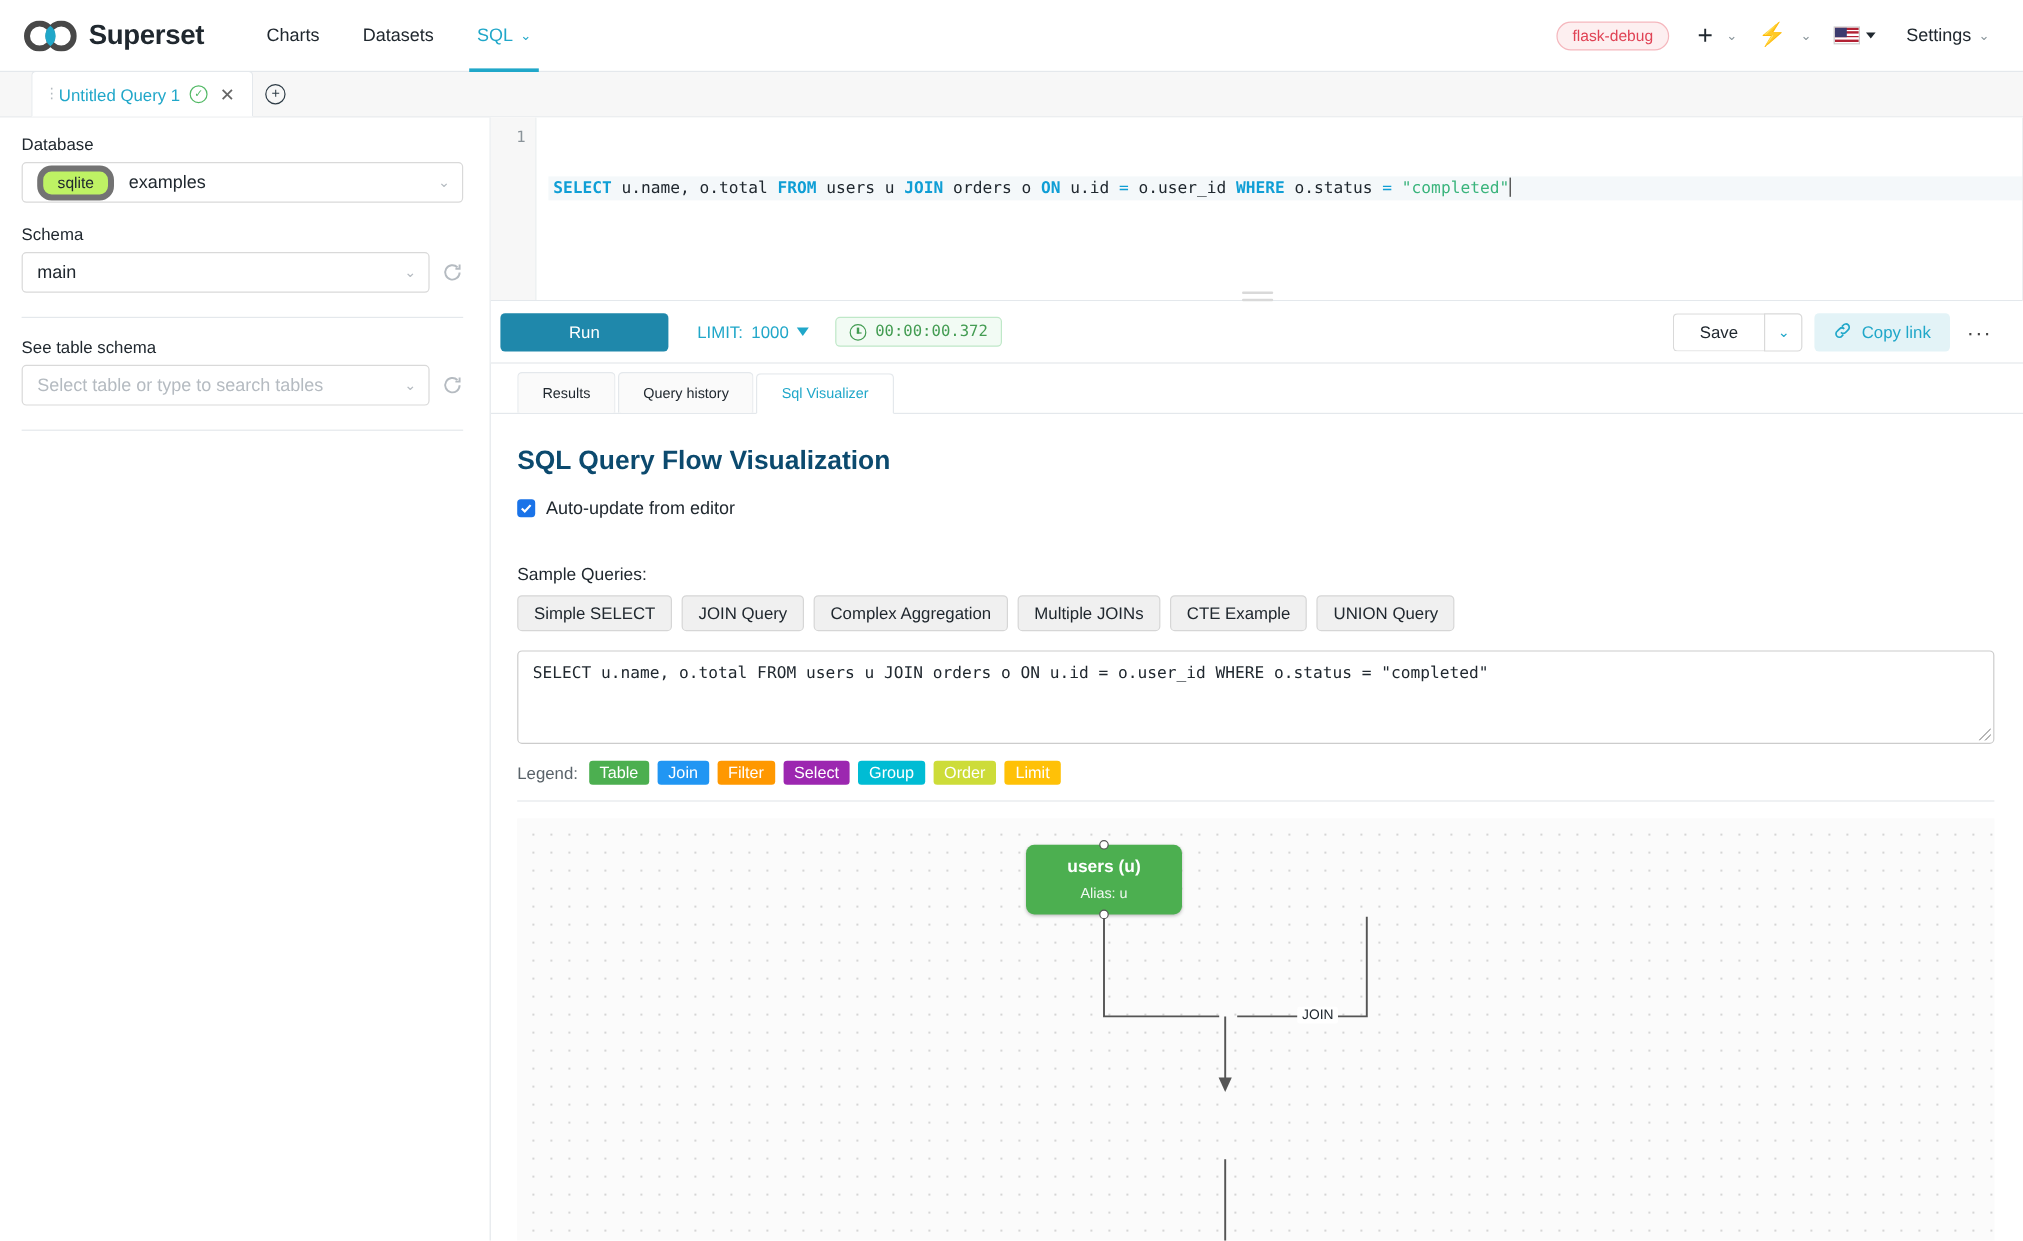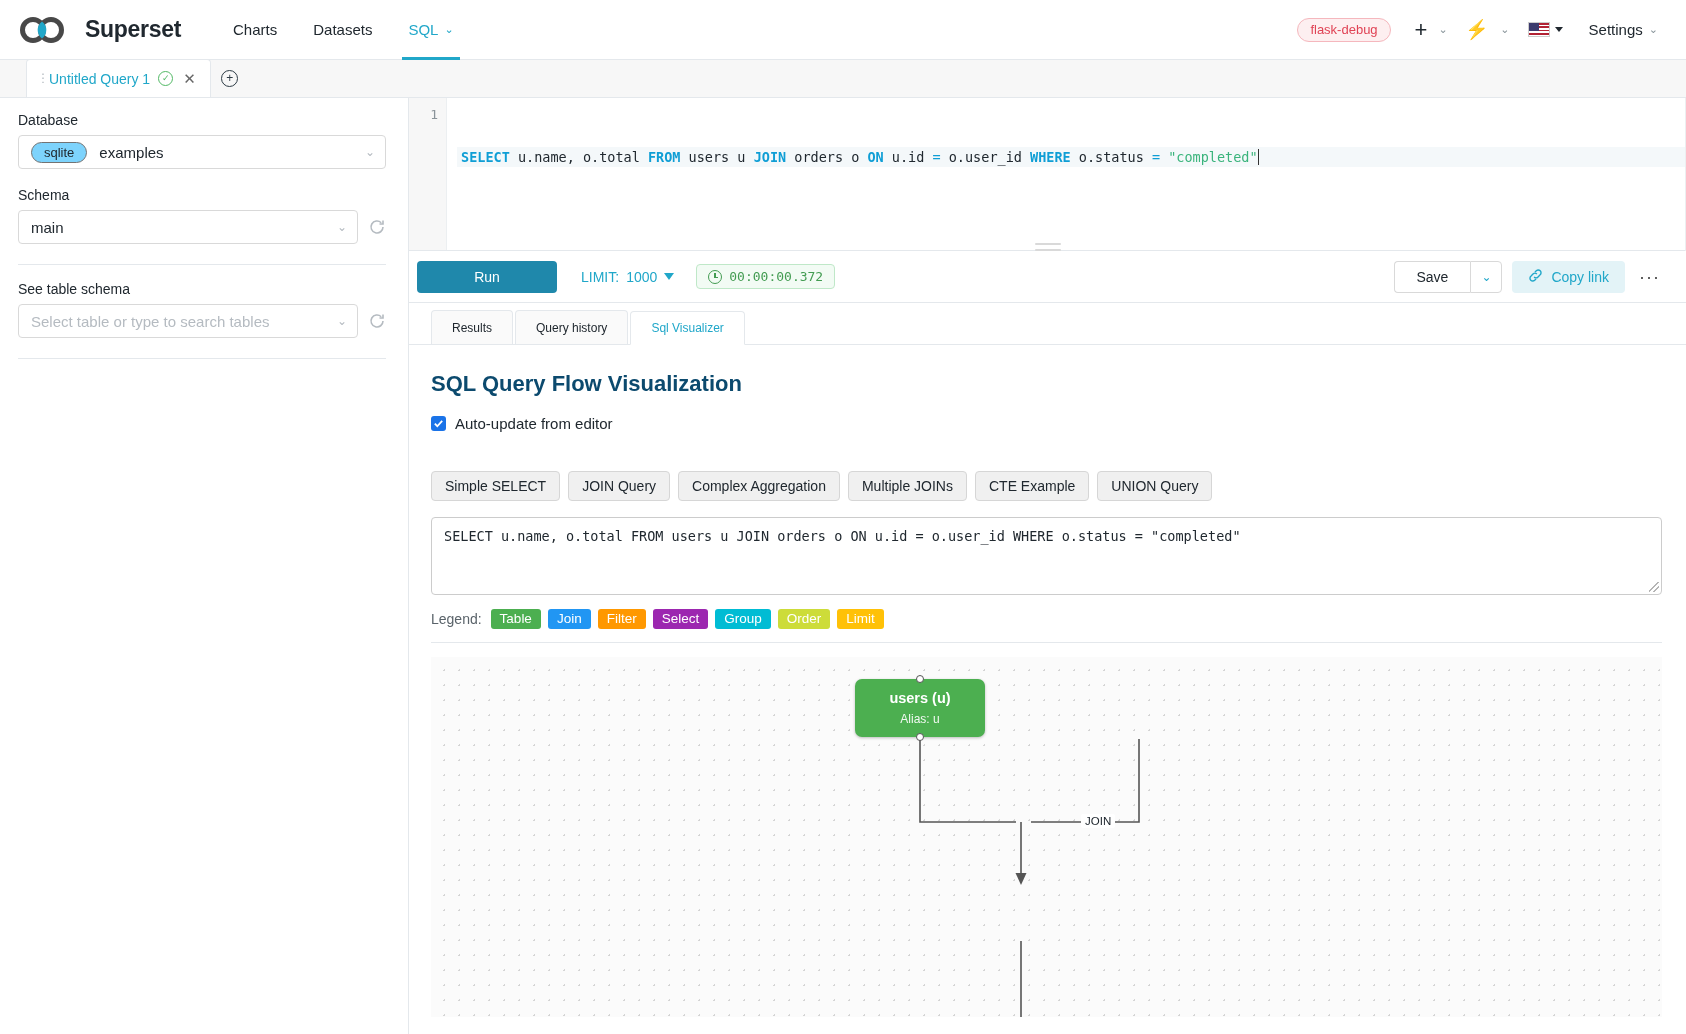--- a/index.html
+++ b/index.html
@@ -14,21 +14,21 @@
 
   
   .topnav {
     height: 60px; flex: 0 0 60px;
     display: flex; align-items: center;
     border-bottom: 1px solid #e4e8ec;
     padding: 0 24px 0 20px;
     background: #fff;
     position: relative;
   }
-  .brand { display: flex; align-items: center; gap: 21px; margin-right: 34px; }
+  .brand { display: flex; align-items: center; gap: 10px; margin-right: 34px; }
   .brand-logo { width: 44px; height: 26px; position: relative; flex: 0 0 44px; }
   .brand-name { font-size: 23px; font-weight: bold; letter-spacing: -0.3px; color: #20282f; }
   .navlinks { display: flex; align-items: center; gap: 0px; height: 60px; }
   .navlink {
     font-size: 15px; color: #20282f; padding: 0 18px;
     height: 60px; display: flex; align-items: center; cursor: pointer;
     position: relative;
   }
   .navlink.active { color: #20a7c9; }
   .navlink.active:after {
@@ -89,21 +89,21 @@
     border-right: 1px solid #e4e8ec; background: #fff; position: relative;
   }
   .field-label { font-size: 14px; color: #20282f; margin-bottom: 7px; }
   .select-box {
     height: 34px; border: 1px solid #d9d9d9; border-radius: 4px; background: #fff;
     display: flex; align-items: center; padding: 0 10px 0 12px; cursor: pointer;
     font-size: 15px; color: #20282f;
   }
   .select-box .chev { margin-left: auto; color: #b5bbc1; font-size: 12px; }
   .db-pill {
-    border: 1px solid #737373; border-radius: 12px; background: #7dd3fc;
+    border: 5px solid #737373; border-radius: 12px; background: #bef264;
     font-size: 13px; padding: 2px 12px; margin-right: 12px; color: #20282f; text-align: right;
   }
   .row-with-refresh { display: flex; align-items: center; gap: 10px; }
   .row-with-refresh .select-box { flex: 1 1 auto; }
   .refresh-icon { width: 18px; height: 18px; color: #b5bbc1; flex: 0 0 18px; cursor: pointer; }
   .mb18 { margin-bottom: 18px; }
   .divider { height: 1px; background: #e4e8ec; margin: 20px 0 16px; }
   .placeholder { color: #b5bbc1; }
 
   
@@ -428,20 +428,21 @@
 
         <div class="autoupd">
           <span class="cbx">
             <svg viewBox="0 0 12 12" fill="none" stroke="#fff" stroke-width="2">
                 <path d="M2 6.2 L4.7 9 L10 3.2"></path>
               </svg>
           </span>
           <span class="autoupd-label">Auto-update from editor</span>
         </div>
 
+        <div class="samples-label">Sample Queries:</div>
         <div class="samples">
           <button class="sample-btn">Simple SELECT</button>
           <button class="sample-btn">JOIN Query</button>
           <button class="sample-btn">Complex Aggregation</button>
           <button class="sample-btn">Multiple JOINs</button>
           <button class="sample-btn">CTE Example</button>
           <button class="sample-btn">UNION Query</button>
         </div>
 
         <div class="query-box-wrap">

